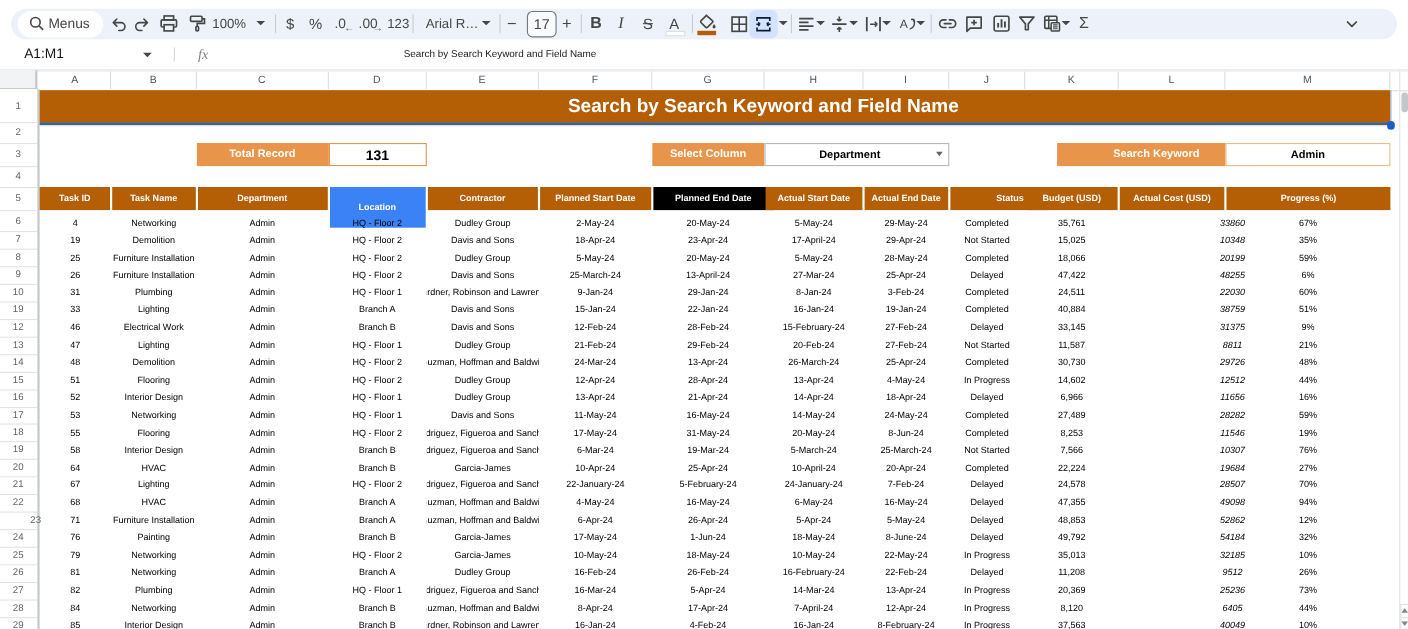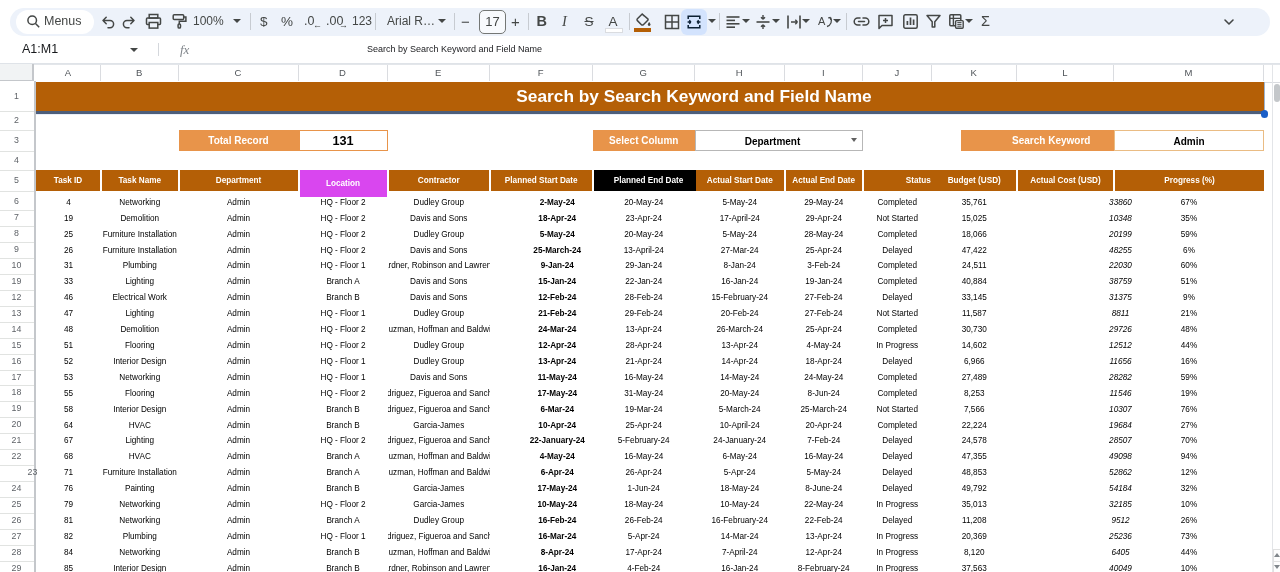--- a/index.html
+++ b/index.html
@@ -271,21 +271,21 @@
 <div class="wbox" style="left:1114px;top:129.8px;width:150px;height:21.2px;line-height:21.2px;border:1px solid #eabc84;box-sizing:border-box;font-size:10px;">Admin</div>
 <div class="th" style="left:36px;top:170px;width:64px;height:21.3px;background:#b45f06;">
     <span>Task ID</span>
   </div>
 <div class="th" style="left:102px;top:170px;width:75.5px;height:21.3px;background:#b45f06;">
     <span>Task Name</span>
   </div>
 <div class="th" style="left:179.5px;top:170px;width:118px;height:21.3px;background:#b45f06;">
     <span>Department</span>
   </div>
-<div class="th" style="left:299.5px;top:170px;width:87px;height:27px;background:#d946ef;">
+<div class="th" style="left:299.5px;top:170px;width:87px;height:37px;background:#3b82f6;">
     <span>Location</span>
   </div>
 <div class="th" style="left:388.5px;top:170px;width:100.5px;height:21.3px;background:#b45f06;">
     <span>Contractor</span>
   </div>
 <div class="th" style="left:491px;top:170px;width:100.5px;height:21.3px;background:#b45f06;">
     <span>Planned Start Date</span>
   </div>
 <div class="th" style="left:593.5px;top:170px;width:110px;height:21.3px;background:#000000;">
     <span>Planned End Date</span>
@@ -431,21 +431,21 @@
     <div>Rodriguez, Figueroa and Sanchez</div>
     <div>Guzman, Hoffman and Baldwin</div>
     <div>Guzman, Hoffman and Baldwin</div>
     <div>Garcia-James</div>
     <div>Garcia-James</div>
     <div>Dudley Group</div>
     <div>Rodriguez, Figueroa and Sanchez</div>
     <div>Guzman, Hoffman and Baldwin</div>
     <div>Gardner, Robinson and Lawrence</div>
   </div>
-<div class="dcol" style="left:506px;top:194.4px;width:102.5px;height:377.6px;font-weight:bold;">
+<div class="dcol" style="left:490px;top:194.4px;width:102.5px;height:377.6px;">
     <div>2-May-24</div>
     <div>18-Apr-24</div>
     <div>5-May-24</div>
     <div>25-March-24</div>
     <div>9-Jan-24</div>
     <div>15-Jan-24</div>
     <div>12-Feb-24</div>
     <div>21-Feb-24</div>
     <div>24-Mar-24</div>
     <div>12-Apr-24</div>

